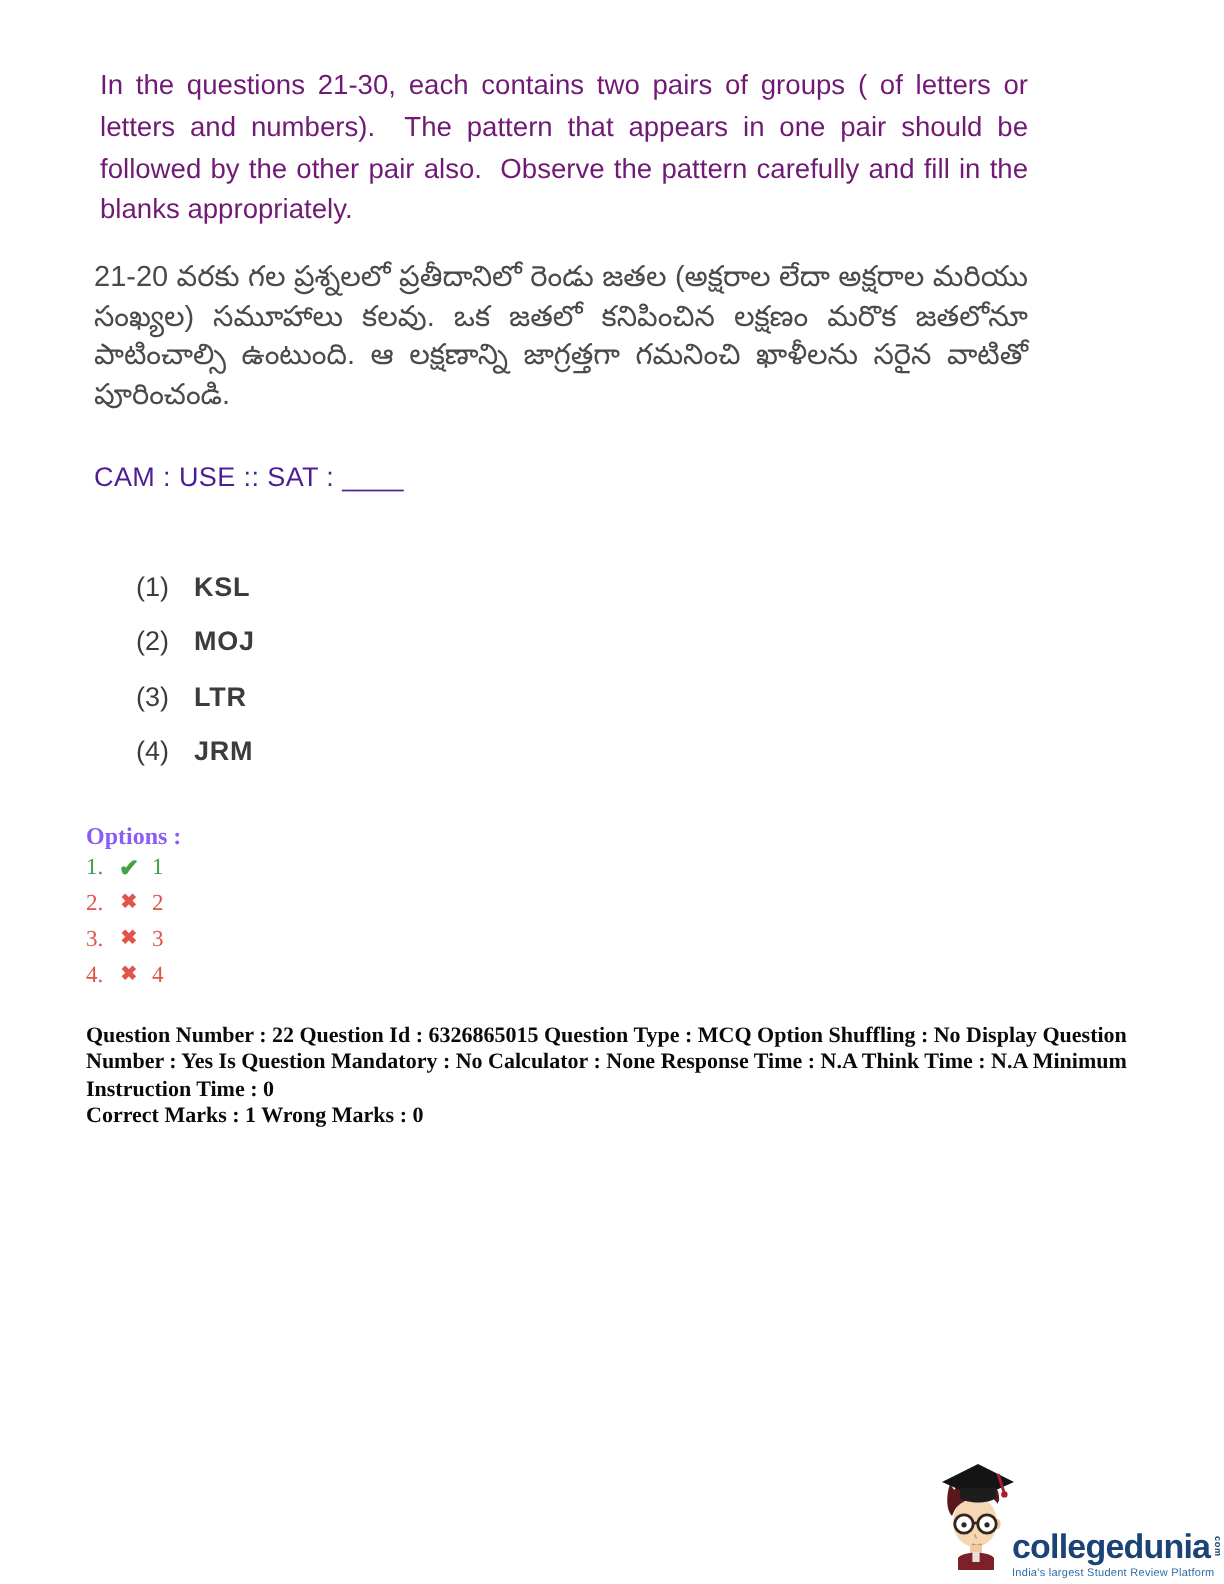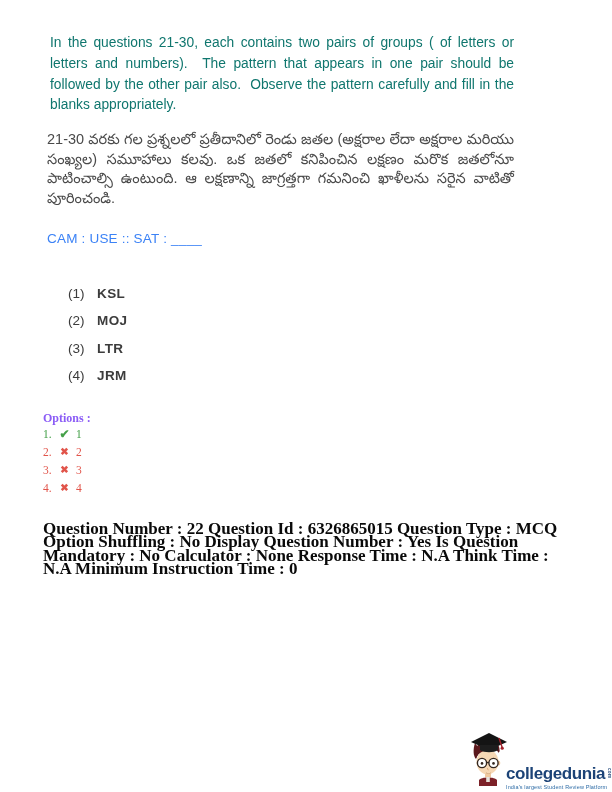--- a/index.html
+++ b/index.html
@@ -10,37 +10,37 @@
     font-family: "Liberation Sans", sans-serif;
     overflow: hidden;
   }
   .page { position: absolute; inset: 0; background: #ffffff; }
   .abs { position: absolute; }
 
   
   .english-para {
     left: 50px; top: 33px; width: 464px;
     font-size: 13.8px; line-height: 20.8px;
-    color: #0f766e;
+    color: #701a75;
     text-align: justify;
     white-space: pre-wrap;
   }
 
   
   .telugu-para {
     left: 47px; top: 130px; width: 467px;
     font-size: 14.5px; line-height: 19.6px;
     color: #4a4a4a;
     text-align: justify;
   }
 
   
   .question-line {
     left: 47px; top: 231px;
-    font-size: 13.5px; color: #3b82f6;
+    font-size: 13.5px; color: #4c1d95;
     letter-spacing: 0.2px;
   }
 
   
   .choices {
     left: 68px; top: 287px;
     display: flex; flex-direction: column; gap: 13.4px;
     font-size: 13.5px; color: #3c3c3c;
   }
   .choice-row { display: flex; line-height: 14px; }
@@ -65,23 +65,22 @@
   .status-value { margin-left: 4px; }
   .correct, .correct .status-index, .correct .status-value { color: #3f9d44; }
   .correct .status-icon { color: #45a049; font-size: 12px; }
   .wrong, .wrong .status-index, .wrong .status-value { color: #e1544a; }
   .wrong .status-icon { color: #e1544a; font-size: 10px; }
 
   
   .metadata {
     left: 43px; top: 512px; width: 534px;
     font-family: "Liberation Serif", serif;
-    font-weight: bold; font-size: 17px; line-height: 13.3px;
+    font-weight: bold; font-size: 11px; line-height: 13.3px;
     color: #0a0a0a;
-    margin-top: 10px;
   }
 
   
   .logo {
     left: 468px; top: 732px; width: 144px; height: 58px;
     display: flex; align-items: flex-end;
   }
   .logo-mascot { flex: 0 0 auto; margin-top: 2px; }
   .logo-text-block { margin-left: -2px; padding-top: 12px; }
   .logo-name-row { display: flex; align-items: flex-start; }
@@ -99,21 +98,21 @@
     letter-spacing: 0.14px; white-space: nowrap;
   }
 </style>
 </head>
 <body>
 
 <div class="page">
 
   <div class="abs english-para">In the questions 21-30, each contains two pairs of groups ( of letters or letters and numbers).  The pattern that appears in one pair should be followed by the other pair also.  Observe the pattern carefully and fill in the blanks appropriately.</div>
 
-  <div class="abs telugu-para">21-30 వరకు గల ప్రశ్నలలో ప్రతీదానిలో రెండు జతల (అక్షరాల లేదా అక్షరాల మరియు సంఖ్యల) సమూహాలు కలవు. ఒక జతలో కనిపించిన లక్షణం మరొక జతలోనూ పాటించాల్సి ఉంటుంది. ఆ లక్షణాన్ని జాగ్రత్తగా గమనించి ఖాళీలను సరైన వాటితో పూరించండి.</div>
+  <div class="abs telugu-para">21-20 వరకు గల ప్రశ్నలలో ప్రతీదానిలో రెండు జతల (అక్షరాల లేదా అక్షరాల మరియు సంఖ్యల) సమూహాలు కలవు. ఒక జతలో కనిపించిన లక్షణం మరొక జతలోనూ పాటించాల్సి ఉంటుంది. ఆ లక్షణాన్ని జాగ్రత్తగా గమనించి ఖాళీలను సరైన వాటితో పూరించండి.</div>
 
   <div class="abs question-line">CAM : USE :: SAT : ____</div>
 
   <div class="abs choices">
     <div class="choice-row">
       <span class="choice-number">(1)</span>
       <span class="choice-label">KSL</span>
     </div>
     <div class="choice-row">
       <span class="choice-number">(2)</span>
@@ -149,20 +148,21 @@
     </div>
     <div class="status-row wrong">
       <span class="status-index">4.</span>
       <span class="status-icon">✖</span>
       <span class="status-value">4</span>
     </div>
   </div>
 
   <div class="abs metadata">
     <p>Question Number : 22 Question Id : 6326865015 Question Type : MCQ Option Shuffling : No Display Question Number : Yes Is Question Mandatory : No Calculator : None Response Time : N.A Think Time : N.A Minimum Instruction Time : 0</p>
+    <p>Correct Marks : 1 Wrong Marks : 0</p>
   </div>
 
   <div class="abs logo">
     <span class="logo-mascot">
       <svg width="40" height="56" viewBox="0 0 40 56">
 
         <path d="M7,13 C5,19 5,26 8,29 L12,20 Z" fill="#5a181c"></path>
 
         <ellipse cx="19.5" cy="32" rx="11" ry="12.5" fill="#f6d7b4"></ellipse>
 

